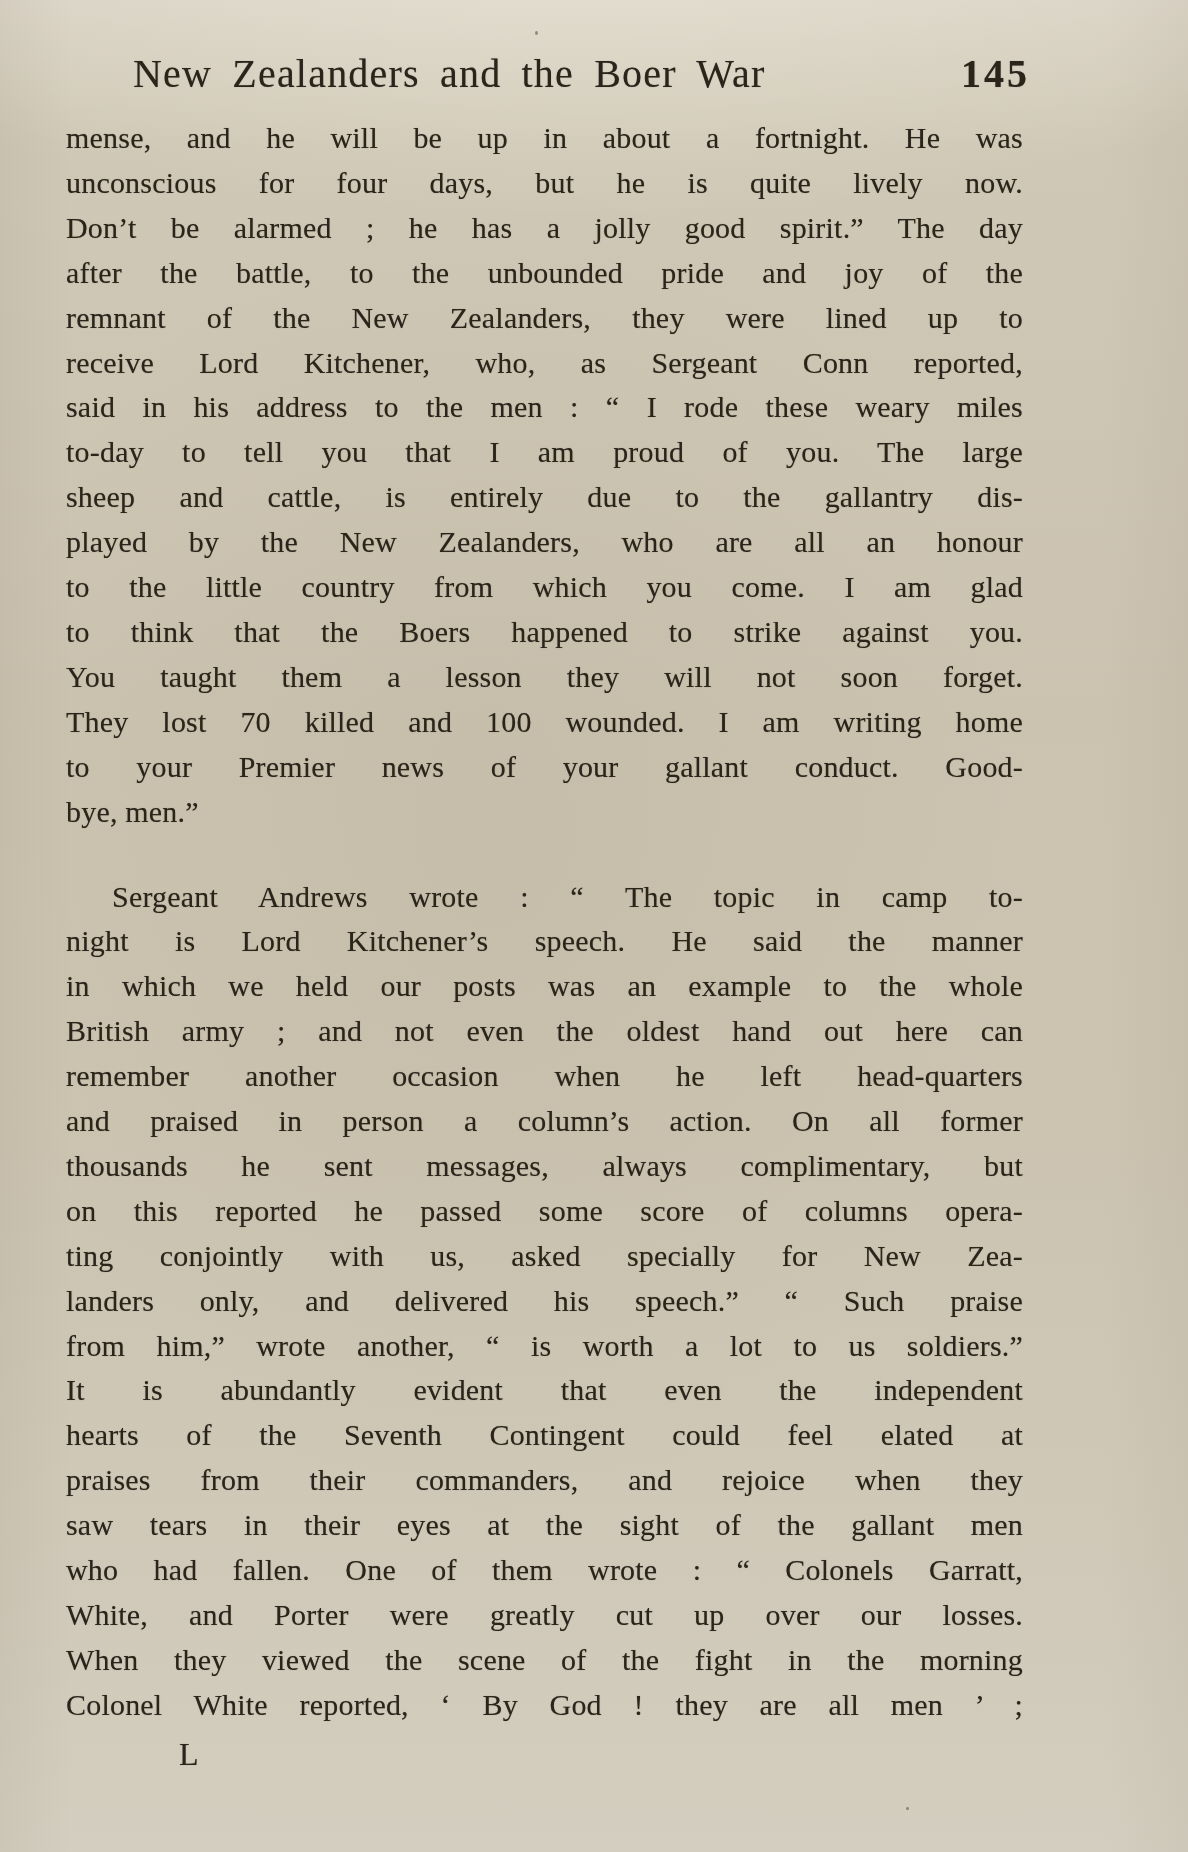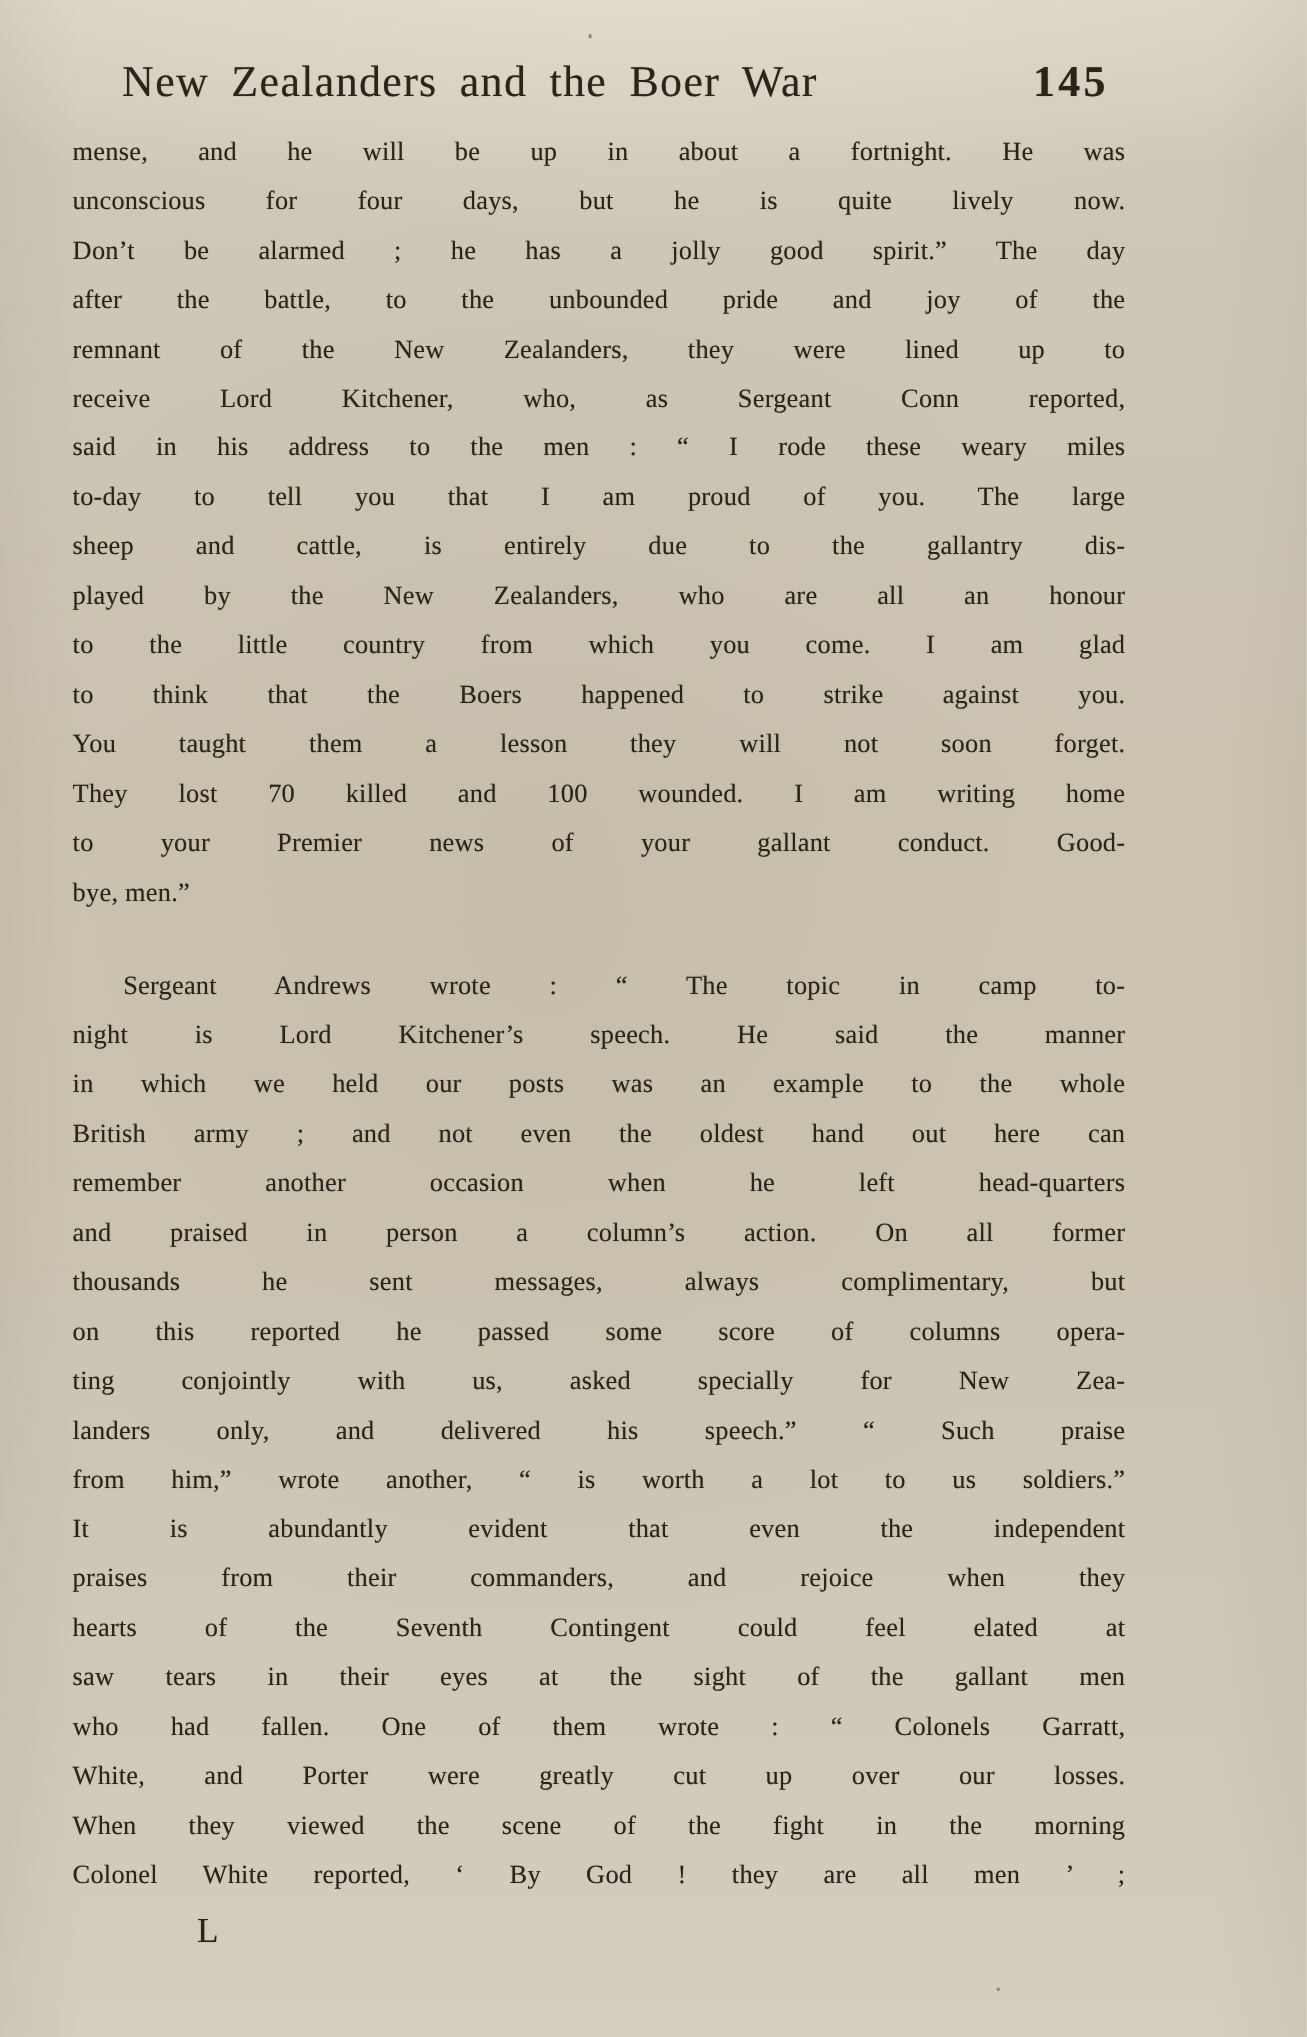--- a/index.html
+++ b/index.html
@@ -12,31 +12,31 @@
       linear-gradient(90deg, rgba(110,100,80,0.07) 0%, rgba(110,100,80,0) 6%, rgba(110,100,80,0) 93%, rgba(110,100,80,0.06) 100%),
       linear-gradient(180deg, #d8d1c3 0%, #d0c8b6 8%, #cbc3b0 38%, #ccc4b1 62%, #d0c9b9 85%, #d4cec0 100%);
   }
   
   .scan-shade{
     position:absolute;left:40px;top:90px;width:1010px;height:1680px;
     background:radial-gradient(ellipse 70% 55% at 45% 45%, rgba(95,85,65,0.05), rgba(95,85,65,0) 75%);
     pointer-events:none;
   }
   .running-head{
-    position:absolute;left:111px;top:48px;width:897px;
+    position:absolute;left:133px;top:48px;width:897px;
     display:flex;justify-content:space-between;align-items:center;
     font-size:40px;line-height:52px;
     letter-spacing:1.2px;word-spacing:9px;
     text-shadow:0 0 1px rgba(42,36,27,0.4);
     white-space:nowrap;
   }
   .running-head .pagenum{letter-spacing:3px;font-weight:bold;}
   .body-text{
     position:absolute;left:66px;top:116px;width:957px;
-    font-size:24px;line-height:44.9px;letter-spacing:0.2px;
+    font-size:30px;line-height:44.9px;letter-spacing:0.2px;
     text-shadow:0 0 1px rgba(42,36,27,0.38);
   }
   .line{text-align:justify;text-align-last:justify;}
   .line.short{text-align:center;text-align-last:left;}
   .line.indent{text-indent:46px;margin-top:40px;}
   .signature{
     position:absolute;left:179px;top:1736px;
     font-size:32px;line-height:36px;letter-spacing:1px;
     text-shadow:0 0 1px rgba(42,36,27,0.4);
   }
@@ -78,22 +78,22 @@
   <div class="line">in which we held our posts was an example to the whole</div>
   <div class="line">British army ; and not even the oldest hand out here can</div>
   <div class="line">remember another occasion when he left head-quarters</div>
   <div class="line">and praised in person a column’s action.  On all former</div>
   <div class="line">thousands he sent messages, always complimentary, but</div>
   <div class="line">on this reported he passed some score of columns opera-</div>
   <div class="line">ting conjointly with us, asked specially for New Zea-</div>
   <div class="line">landers only, and delivered his speech.”  “ Such praise</div>
   <div class="line">from him,” wrote another, “ is worth a lot to us soldiers.”</div>
   <div class="line">It is abundantly evident that even the independent</div>
+  <div class="line">hearts of the Seventh Contingent could feel elated at</div>
   <div class="line">praises from their commanders, and rejoice when they</div>
-  <div class="line">hearts of the Seventh Contingent could feel elated at</div>
   <div class="line">saw tears in their eyes at the sight of the gallant men</div>
   <div class="line">who had fallen.  One of them wrote : “ Colonels Garratt,</div>
   <div class="line">White, and Porter were greatly cut up over our losses.</div>
   <div class="line">When they viewed the scene of the fight in the morning</div>
   <div class="line">Colonel White reported, ‘ By God !  they are all men ’ ;</div>
 </div>
 
 <div class="signature">L</div>
 
 </body></html>

